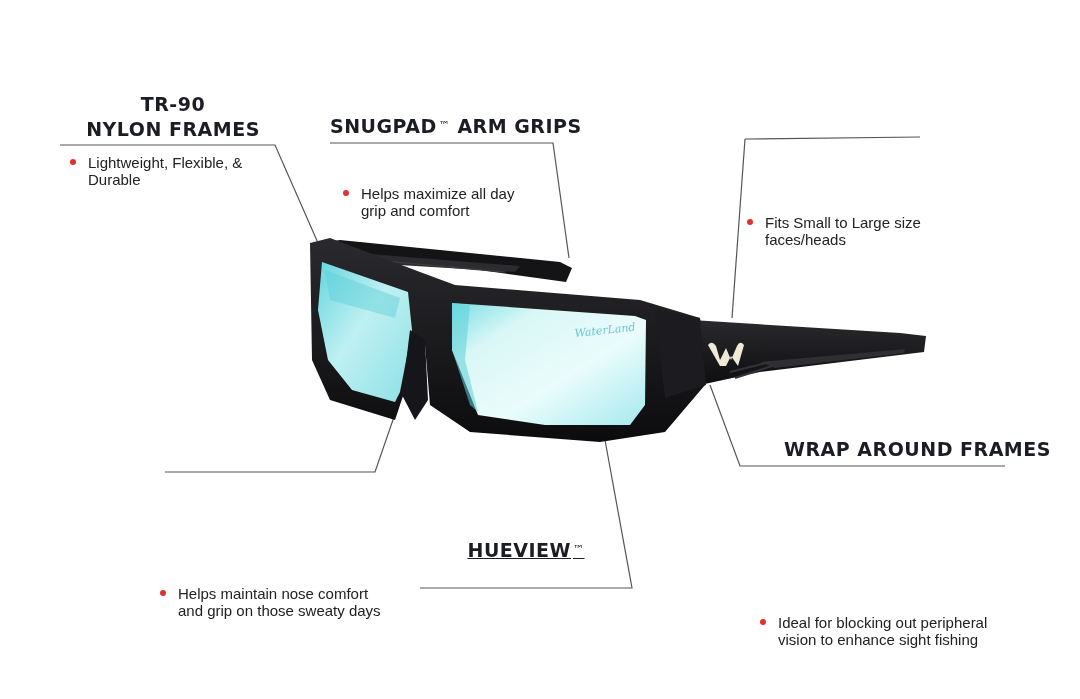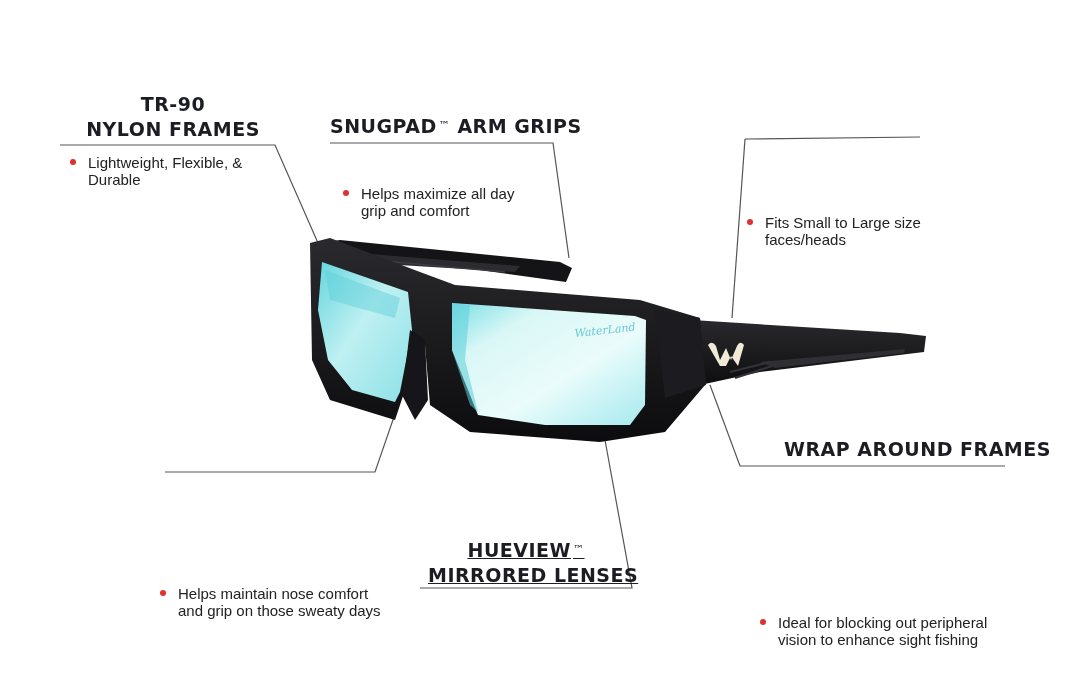--- a/index.html
+++ b/index.html
@@ -122,16 +122,15 @@
   <div class="callout desc" style="left:758px; top:478px;">
     <span class="bullet" style="background:#e03030;"></span>
     <div>Ideal for blocking out peripheral</div>
     <div>vision to enhance sight fishing</div>
   </div>
 
   <div class="callout center" style="left:428px; top:538px; width:196px;text-decoration:underline;">
     <div class="title">
       <span>HUEVIEW</span><span class="tm">™</span>
     </div>
-    <div class="title">MIRRORED LENSES</div>
   </div>
 
 </div>
 
 </body></html>

